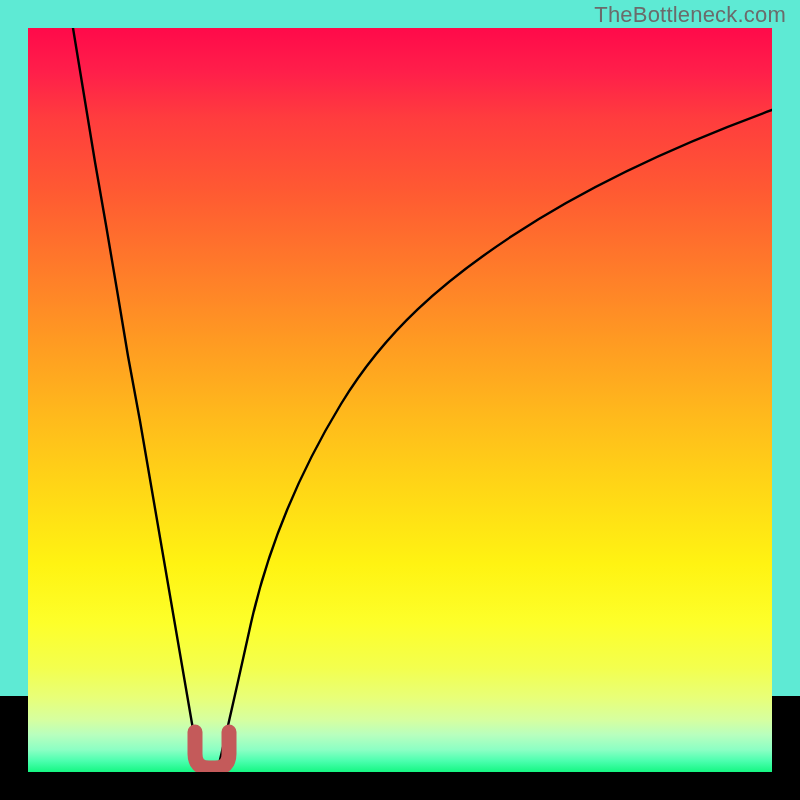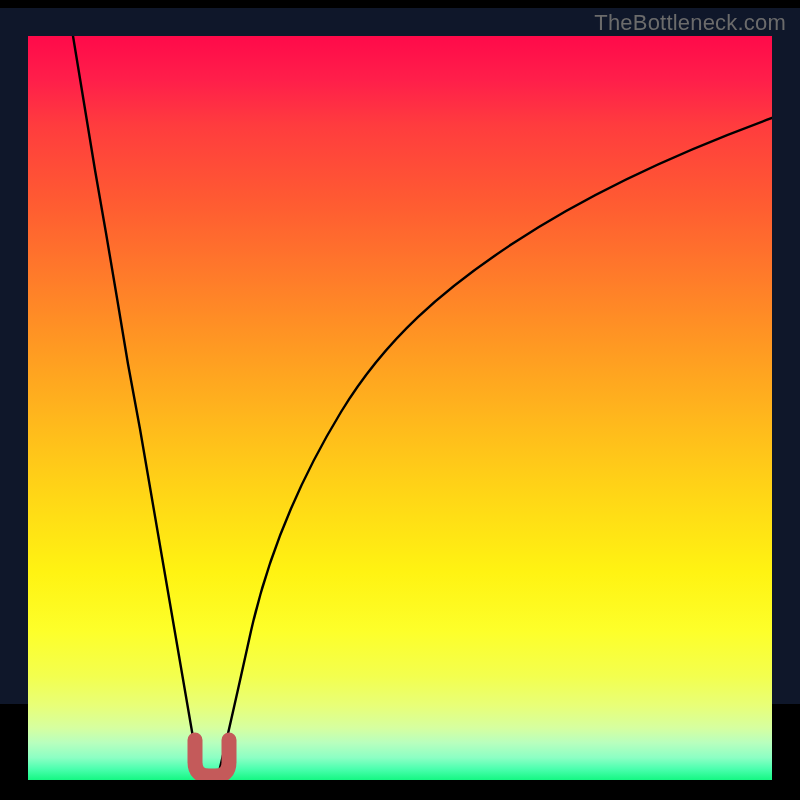--- a/index.html
+++ b/index.html
@@ -9,22 +9,21 @@
     height: 800px;
     background: #000;
     overflow: hidden;
   }
   .frame {
     position: absolute;
     top: 0;
     left: 0;
     width: 800px;
     height: 696px;
-    background: #0f172a;
-    margin-top: 8px;
+    background: #5eead4;
   }
   .watermark {
     position: absolute;
     top: 2px;
     right: 14px;
     color: #6b6b6b;
     font-family: Arial, Helvetica, sans-serif;
     font-size: 22px;
     letter-spacing: 0.2px;
     z-index: 50;

